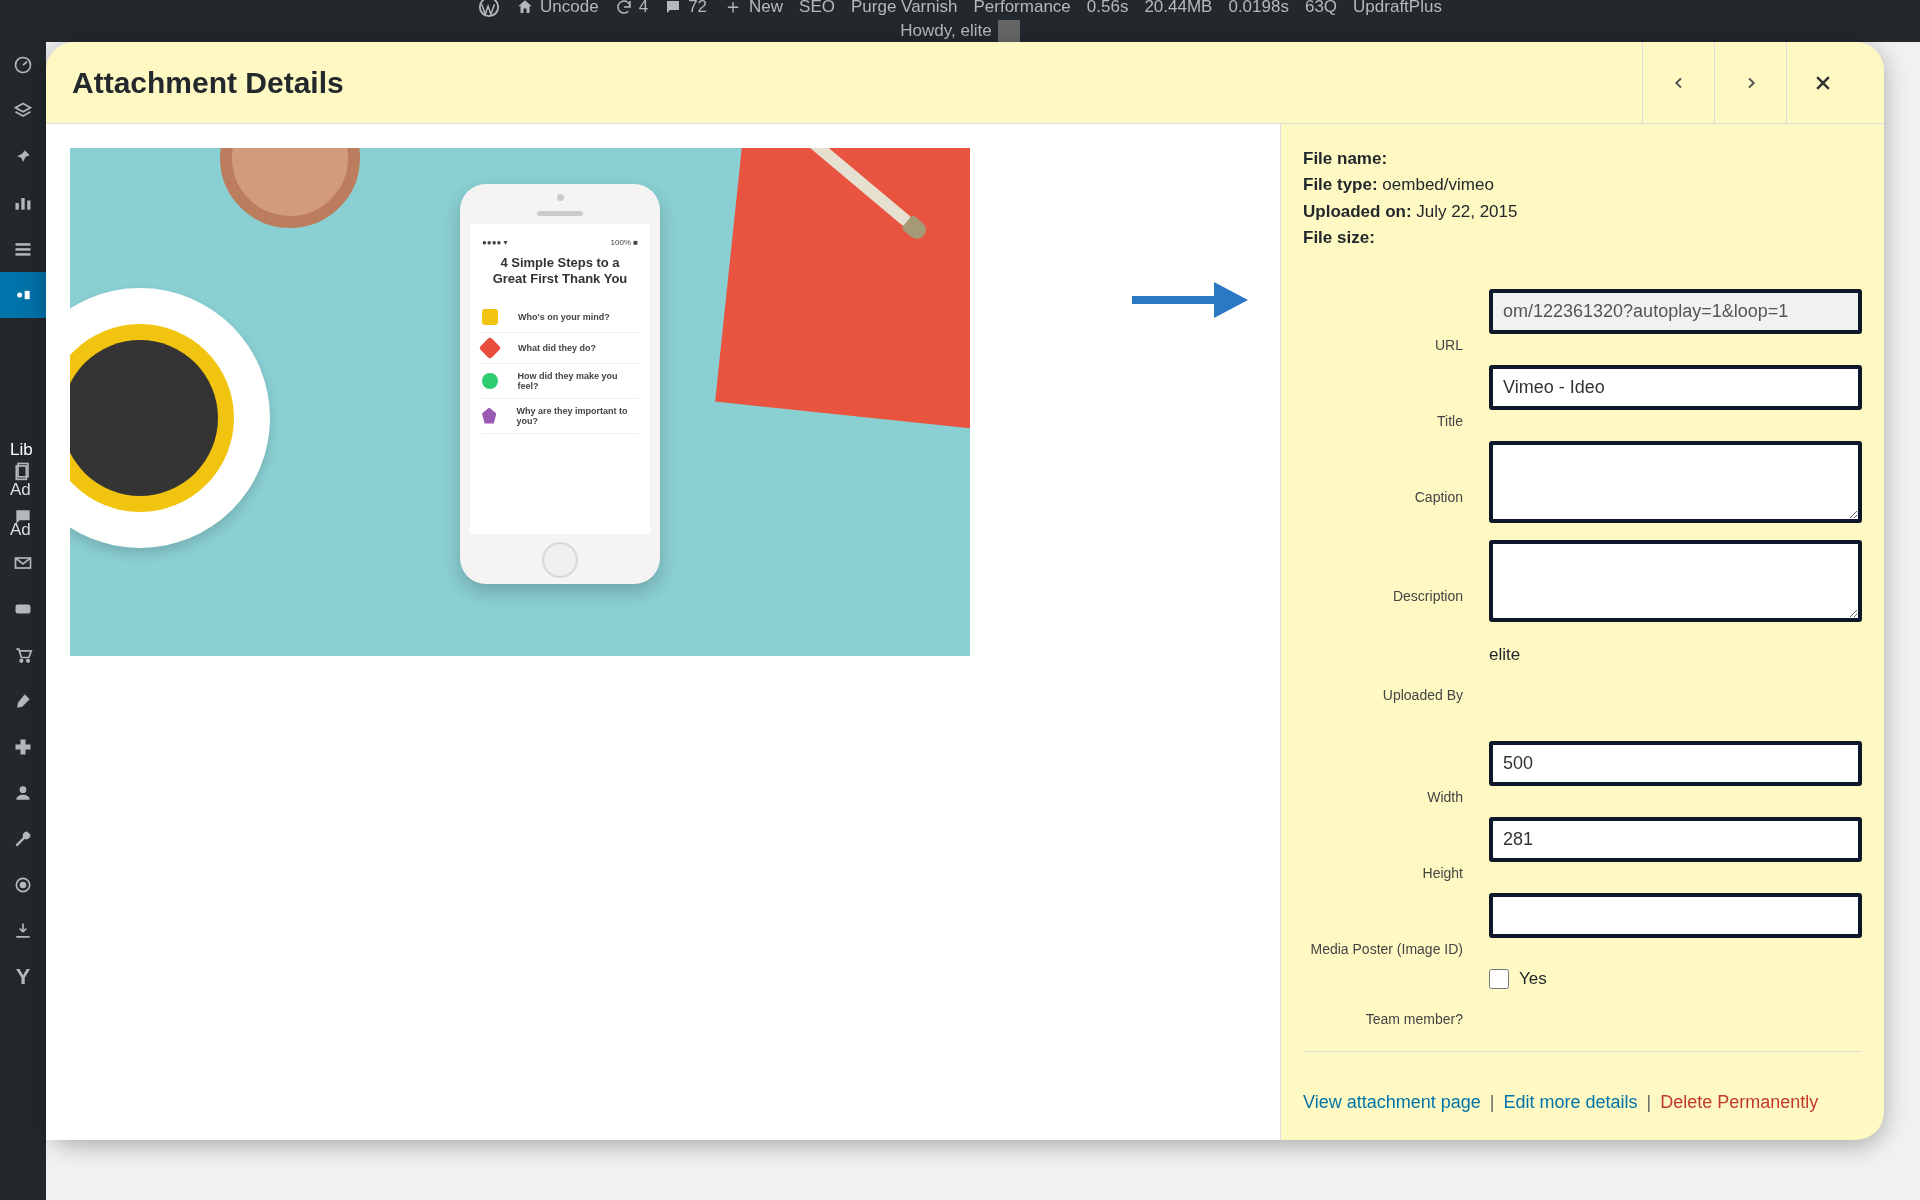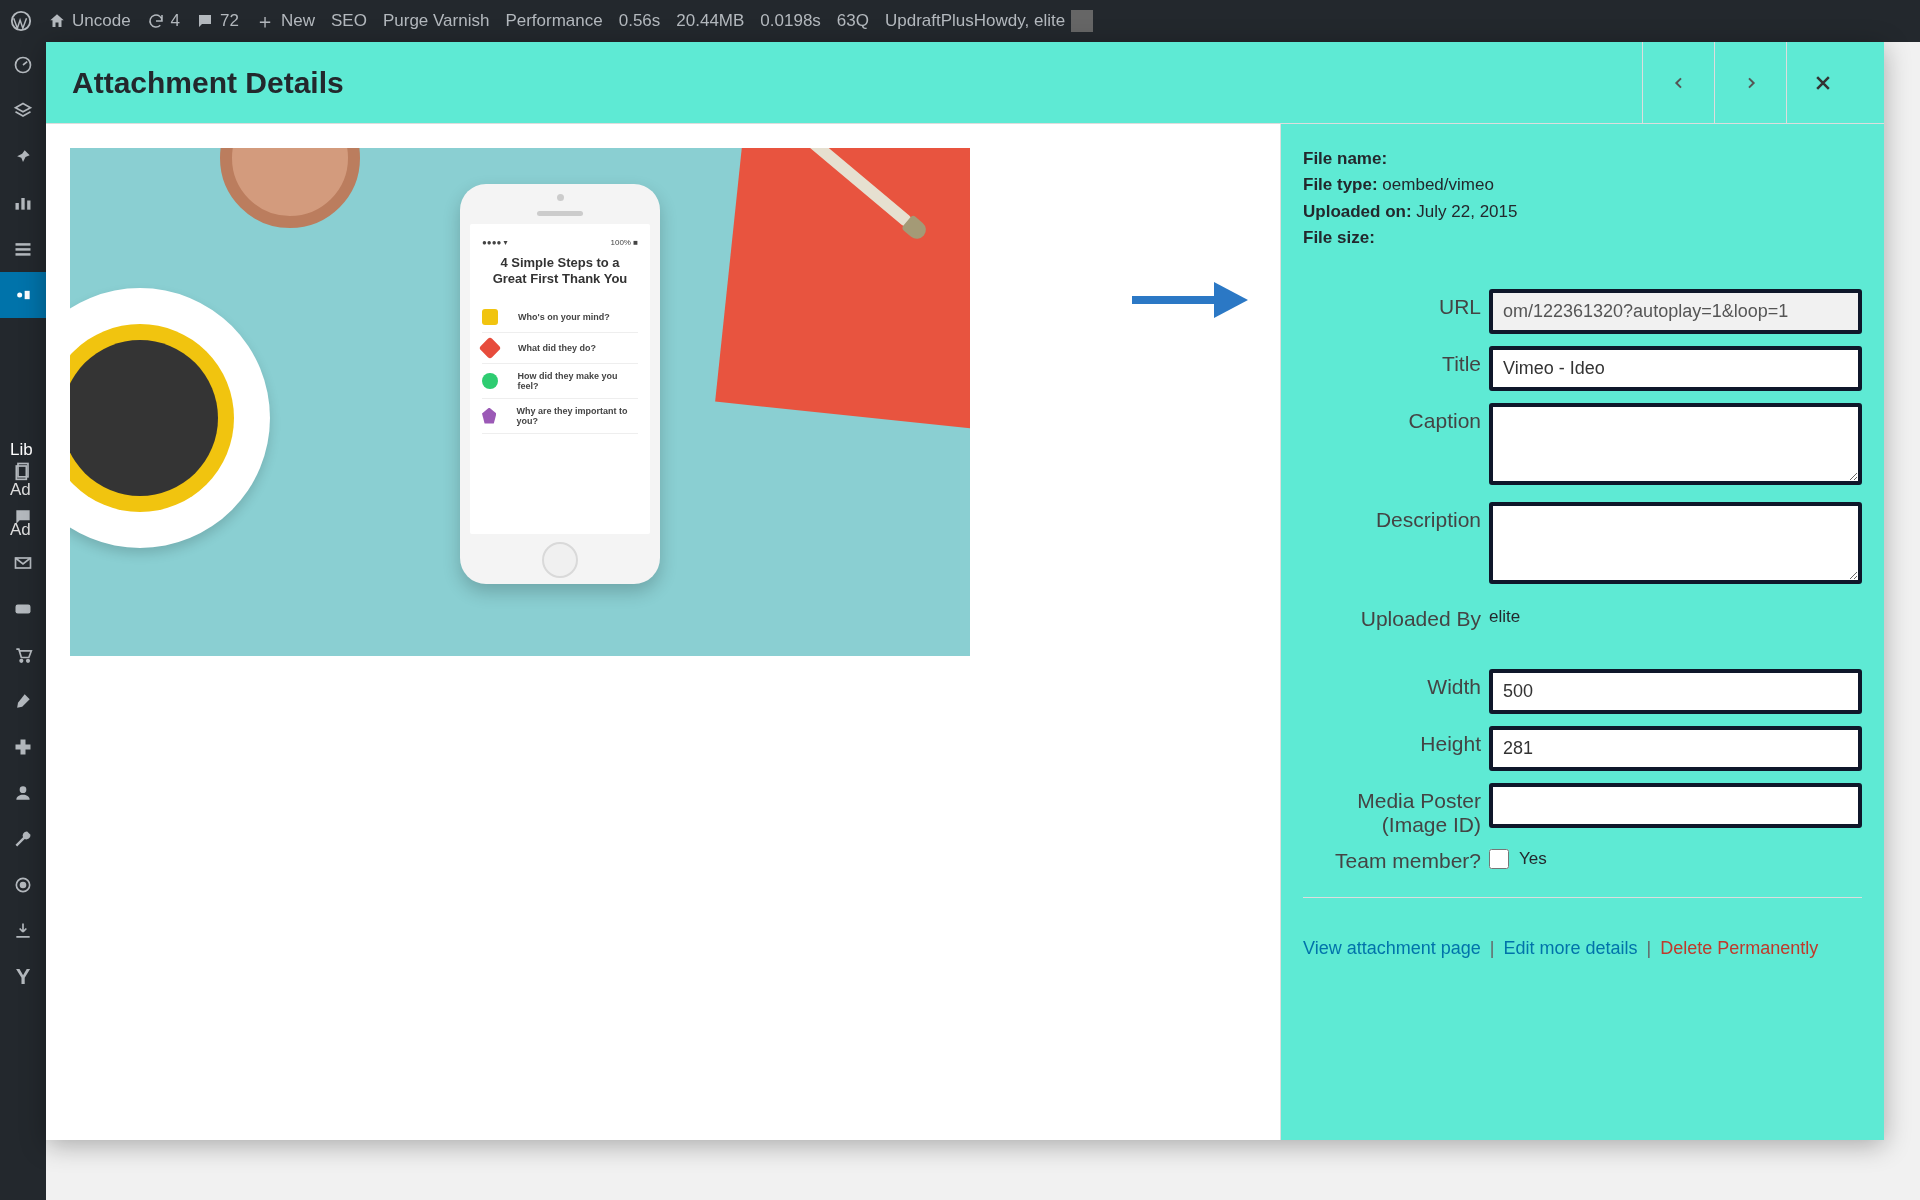--- a/index.html
+++ b/index.html
@@ -1,34 +1,34 @@
 <!DOCTYPE html>
 <html><head>
 <meta charset="utf-8">
 <style>
 * { margin: 0; padding: 0; box-sizing: border-box; font-family: -apple-system, "Helvetica Neue", Arial, sans-serif; }
 body { background: #f1f1f1; width: 1920px; height: 1200px; overflow: hidden; position: relative; }
 
 
-.adminbar { height: 42px; background: #23282d; color: #b4b9be; display: flex; align-items: center; font-size: 17px; padding: 0 10px; justify-content: flex-start; }
+.adminbar { height: 42px; background: #23282d; color: #b4b9be; display: flex; align-items: center; font-size: 17px; padding: 0 10px; justify-content: flex-end; flex-direction: column; }
 .adminbar-left { display: flex; align-items: center; gap: 16px; }
 .adminbar-item { display: flex; align-items: center; gap: 6px; cursor: pointer; color: #b4b9be; }
 .adminbar-right { display: flex; align-items: center; gap: 8px; }
 .avatar { width: 22px; height: 22px; background: #666; display: inline-block; }
 
 
 .leftrail { position: absolute; left: 0; top: 42px; bottom: 0; width: 46px; background: #23282d; color: #b4b9be; display: flex; flex-direction: column; }
 .leftrail .icon { height: 46px; display: flex; align-items: center; justify-content: center; font-size: 22px; cursor: pointer; }
 .leftrail .icon.active { background: #0073aa; color: #fff; }
 .leftrail-flyout { position: absolute; left: 10px; top: 430px; font-size: 17px; color: #ddd; line-height: 40px; }
 .leftrail-flyout div { cursor: pointer; }
 .leftrail-flyout div.sel { color: #fff; font-weight: 500; }
 
 
-.modal { position: absolute; left: 46px; right: 36px; top: 42px; bottom: 60px; background: #5eead4; box-shadow: 0 5px 25px rgba(0,0,0,0.3); display: flex; flex-direction: column; }
+.modal { position: absolute; left: 46px; right: 36px; top: 42px; bottom: 60px; background: #fef9c3; box-shadow: 0 5px 25px rgba(0,0,0,0.3); display: flex; flex-direction: column; border-radius: 28px; }
 .modal-header { height: 82px; display: flex; align-items: center; justify-content: space-between; padding: 0 26px; border-bottom: 1px solid #ddd; }
 .modal-title { font-size: 30px; font-weight: 600; color: #23282d; }
 .modal-navs { display: flex; }
 .modal-navbtn { width: 72px; height: 82px; border-left: 1px solid #ddd; display: flex; align-items: center; justify-content: center; font-size: 26px; color: #555; cursor: pointer; }
 .modal-body { flex: 1; display: flex; overflow: hidden; }
 .preview-pane { flex: 1; padding: 24px 10px 24px 24px; background: #fff; }
 .preview-img { width: 900px; height: 508px; background: #8acfd2; position: relative; overflow: hidden; }
 
 
 .cup { position:absolute; left:-60px; top:140px; width:260px; height:260px; border-radius:50%; background:#fff; box-shadow: 0 6px 12px rgba(0,0,0,.15); }
@@ -46,21 +46,21 @@
 .phone .screen h4{text-align:center;font-size:13px;font-weight:800;line-height:1.25;margin-bottom:14px;}
 .phone .screen .row{display:flex;align-items:center;gap:20px;font-size:9px;border-bottom:1px solid #eee;padding:7px 0;font-weight:700;color:#444;}
 .phone .screen .row .dot{width:16px;height:16px;border-radius:3px;}
 .phone .homebtn{width:36px;height:36px;border:2px solid #d9d9d9;border-radius:50%;margin:8px auto 0;background:#f0f0f0;}
 
 
 .details-pane { width: 604px; border-left: 1px solid #ddd; padding: 22px 22px; overflow: auto; font-size: 17px; color: #23282d; position: relative; }
 .file-meta { margin-bottom: 38px; line-height: 1.55; }
 .file-meta b { font-weight: 600; }
 .form-row { display: flex; margin-bottom: 12px; align-items: flex-start; }
-.form-row label { width: 186px; text-align: right; padding-right: 8px; padding-top: 6px; color: #444; font-size: 21px; }
+.form-row label { width: 186px; text-align: right; padding-right: 26px; padding-top: 6px; color: #444; font-size: 14px; margin-top: 42px; }
 .form-row .ctrl { flex: 1; }
 .form-row input[type=text], .form-row textarea { width: 100%; border: 4px solid #0f172a; border-radius: 3px; padding: 8px 10px; font-size: 18px; color: #333; background:#fff;}
 .form-row input.readonly { background: #f1f1f1; color: #555; }
 .form-row textarea { height: 82px; resize: both; }
 .form-row .static { padding-top: 6px; }
 .checkbox-row label { padding-top: 0; }
 .checkbox-row .ctrl { display:flex; gap:10px; }
 .checkbox-row input[type=checkbox]{width:20px;height:20px;border:1px solid #bbb;}
 .sep { border: none; border-top: 1px solid #ddd; margin: 24px 0; }
 .links { font-size: 18px; margin-top: 40px; }

